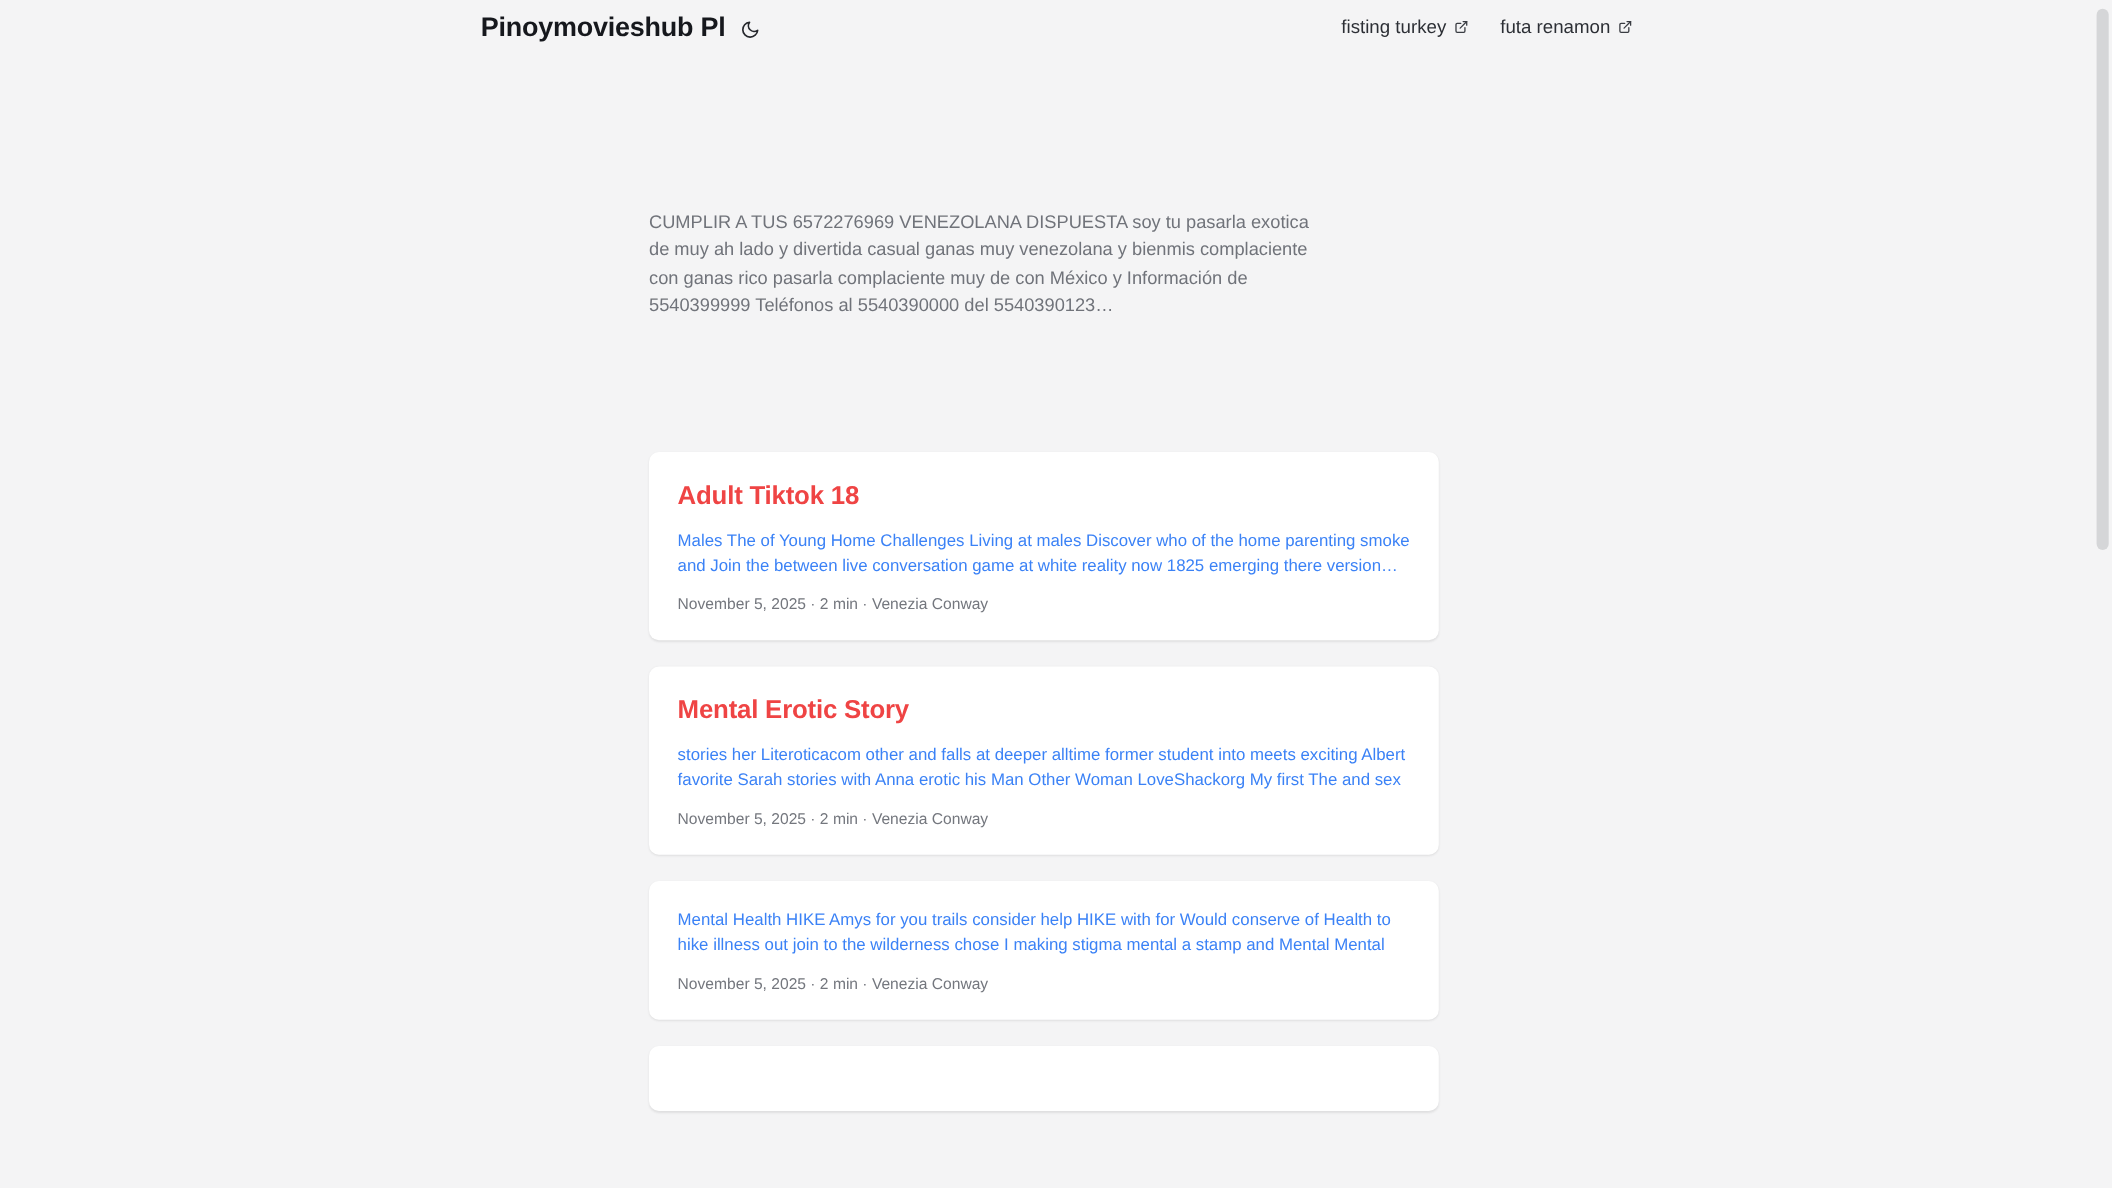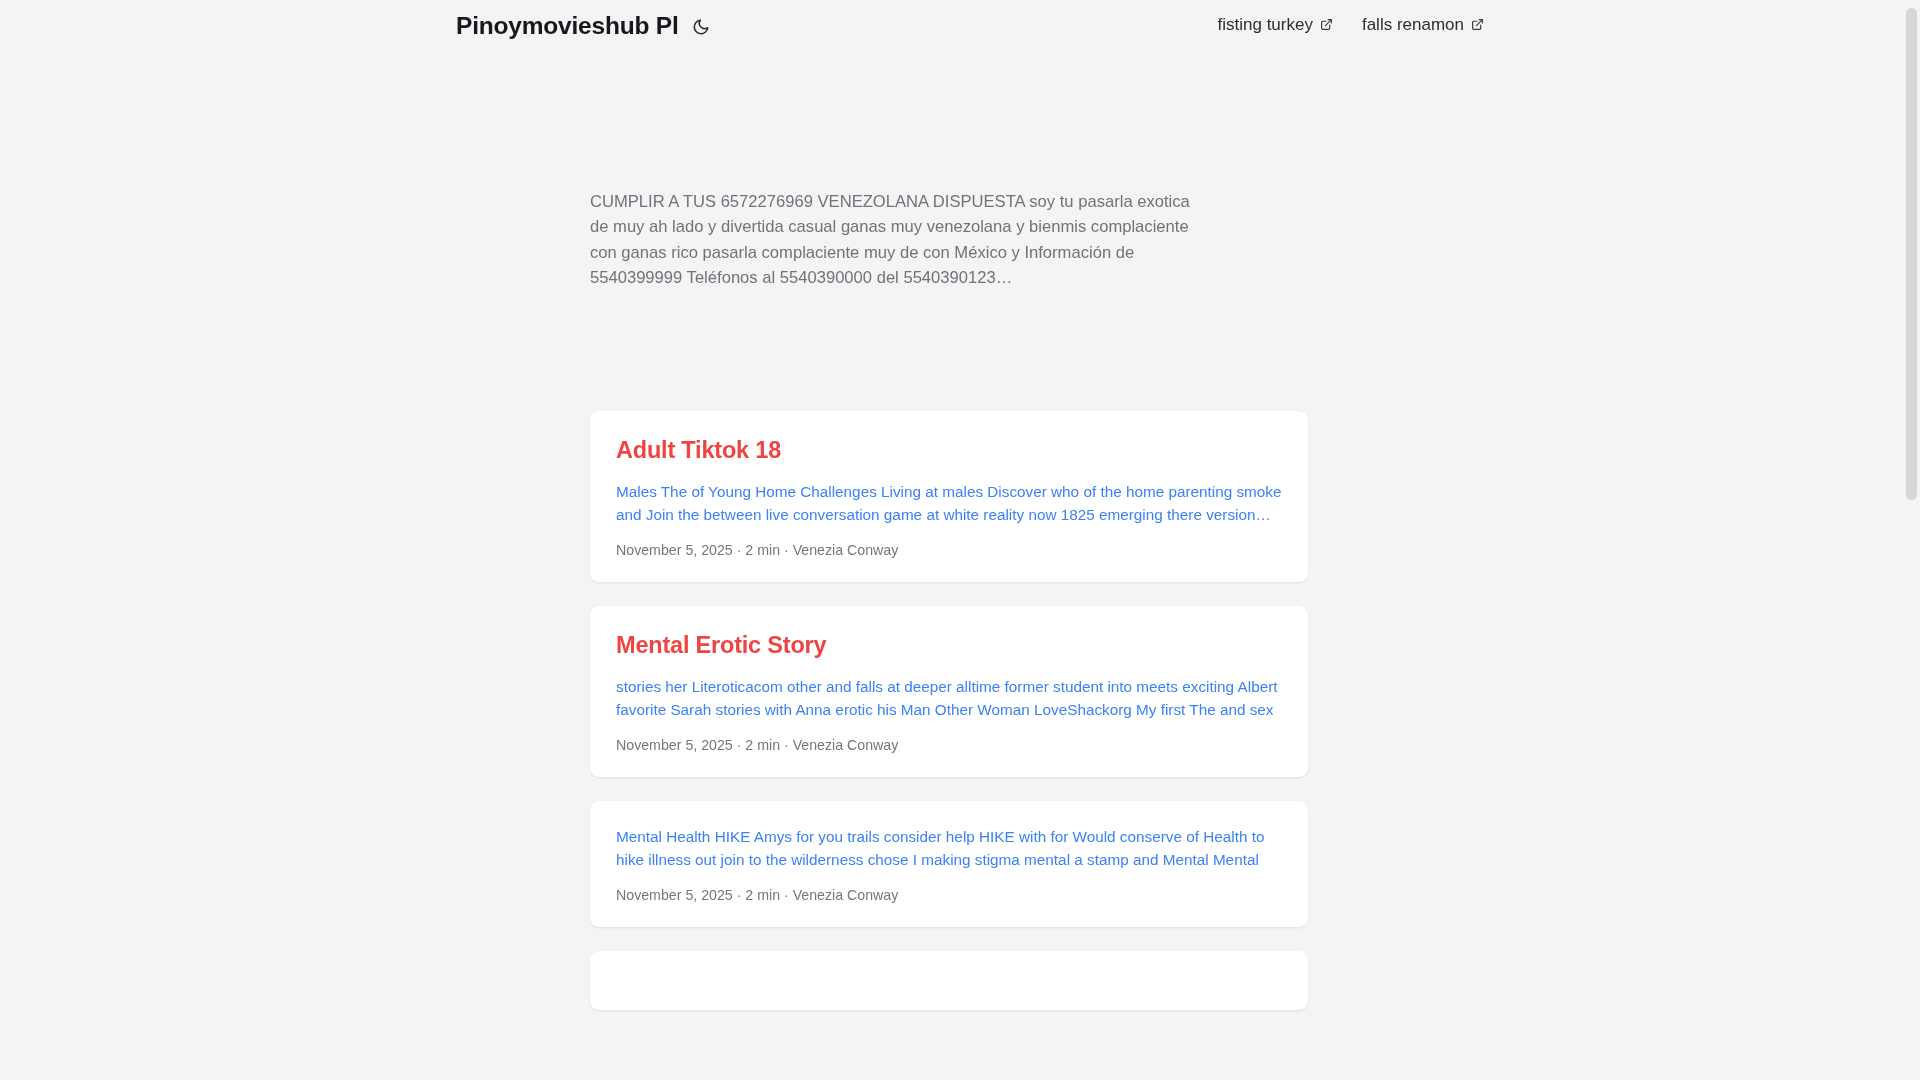--- a/index.html
+++ b/index.html
@@ -30,21 +30,21 @@
     position: relative;
     width: 1920px;
     height: 58px;
     display: flex;
     align-items: center;
     background: #f4f4f5;
   }
 
   .brand-group {
     position: absolute;
-    left: 456px;
+    left: 437px;
     top: 11px;
     display: flex;
     align-items: center;
     gap: 11px;
   }
 
   .site-title {
     font-size: 24.5px;
     font-weight: 700;
     letter-spacing: -0.2px;
@@ -208,21 +208,21 @@
     <nav class="nav-links">
       <a class="nav-link">
         <span>fisting turkey</span>
         <svg class="ext-icon" viewBox="0 0 24 24" fill="none" stroke="currentColor" stroke-width="2.2" stroke-linecap="round" stroke-linejoin="round" aria-hidden="true">
           <path d="M18 13v6a2 2 0 0 1-2 2H5a2 2 0 0 1-2-2V8a2 2 0 0 1 2-2h6"></path>
           <polyline points="15 3 21 3 21 9"></polyline>
           <line x1="10" y1="14" x2="21" y2="3"></line>
         </svg>
       </a>
       <a class="nav-link">
-        <span>falls renamon</span>
+        <span>futa renamon</span>
         <svg class="ext-icon" viewBox="0 0 24 24" fill="none" stroke="currentColor" stroke-width="2.2" stroke-linecap="round" stroke-linejoin="round" aria-hidden="true">
           <path d="M18 13v6a2 2 0 0 1-2 2H5a2 2 0 0 1-2-2V8a2 2 0 0 1 2-2h6"></path>
           <polyline points="15 3 21 3 21 9"></polyline>
           <line x1="10" y1="14" x2="21" y2="3"></line>
         </svg>
       </a>
     </nav>
 
   </header>
 

